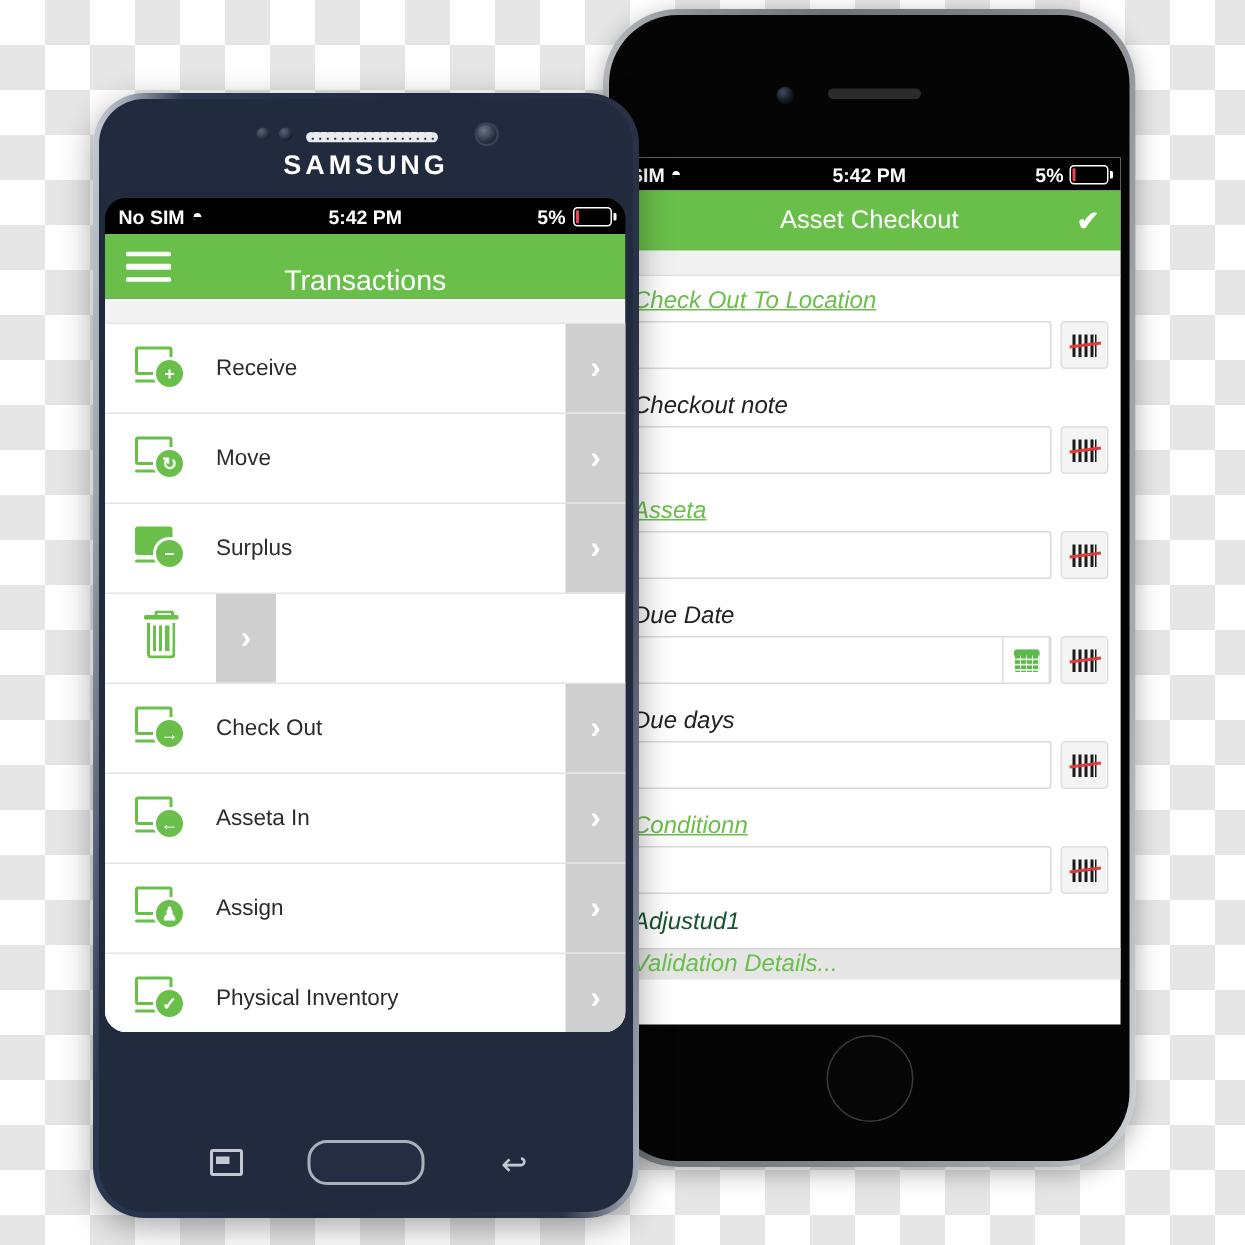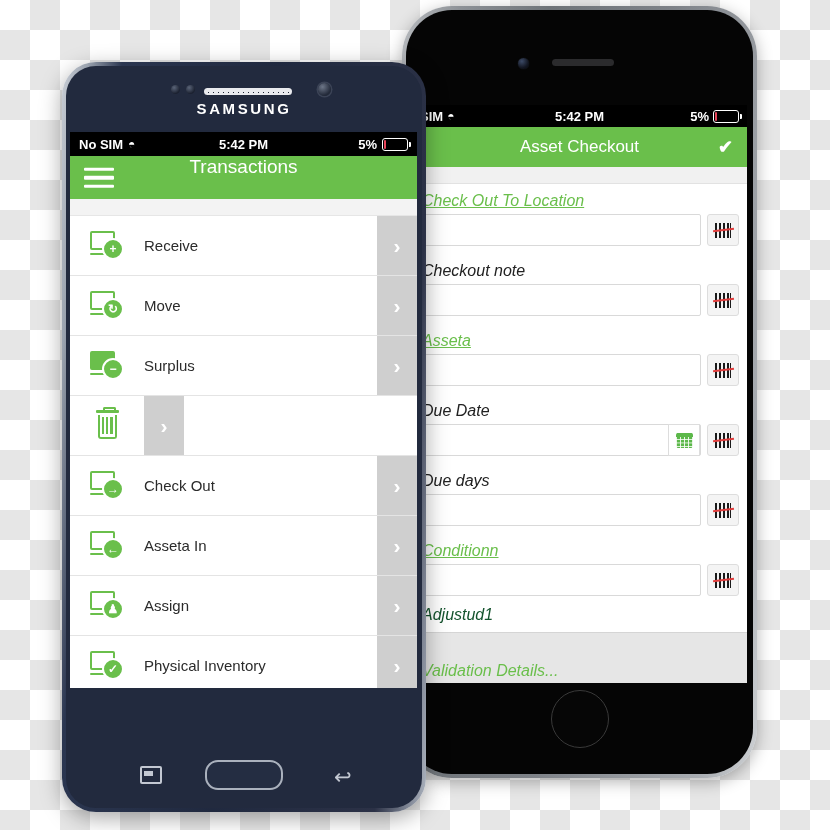--- a/index.html
+++ b/index.html
@@ -204,21 +204,21 @@
     background-position: 0 6px;
   }
   .cal::before {
     content:""; position:absolute; left:0; right:0; top:0; height:4px;
     background:#5cb84a; border-radius:2px 2px 0 0;
   }
   .plain-text { font-size: 16px; padding: 2px 10px 8px 10px; color:#14532d; }
   #ip-validation {
     background: #e6e6e6;
     border-top: 1px solid #d5d5d5;
-    padding: 29px 10px;
+    padding: 1px 10px;
     font-size: 16px;
     color: #6abf4b;
   }
 
   
   #ip-home {
     position: absolute;
     left: 50%; transform: translateX(-50%);
     bottom: 26px;
     width: 56px; height: 56px;
@@ -260,41 +260,42 @@
   }
   #sm-cam {
     position:absolute; left: 252px; top: 17px;
     width: 13px; height: 13px; border-radius: 50%;
     background: radial-gradient(circle at 35% 30%, #6d7688 0%, #262d3d 65%, #151a26 100%);
     box-shadow: 0 0 0 1.5px #3b4356;
   }
   #sm-brand {
     position: absolute; top: 34px; left: 0; right: 0;
     text-align: center; color: #ffffff;
-    font-size: 15px; font-weight: 700; letter-spacing: 2.6px;
+    font-size: 18px; font-weight: 700; letter-spacing: 2.6px;
   }
   #sm-screen {
     position: absolute;
     left: 4px; top: 66px;
     width: 347px; height: 556px;
     background: #0f172a;
     overflow: hidden;
+    border-radius: 14px;
   }
   #sm-statusbar {
     height: 24px; background:#000000; color:#ffffff;
     font-size: 13px; display:flex; align-items:center;
     padding: 0 9px; position: relative; font-weight:700;
   }
   #sm-statusbar .left { display:flex; align-items:center; gap:5px; }
   #sm-statusbar .time { position:absolute; left:0; right:0; text-align:center; font-weight:700; }
   #sm-statusbar .right { margin-left:auto; display:flex; align-items:center; gap:5px; z-index:2;}
 
   #sm-appbar {
     height: 43px; background: #6abf4b;
-    display: flex; align-items: flex-start; position: relative; color:#fff;
+    display: flex; align-items: flex-end; position: relative; color:#fff;
   }
   #sm-appbar .menu { position:absolute; left: 14px; top:50%; transform: translateY(-50%); width: 30px;}
   #sm-appbar .menu span { display:block; height:3.5px; background:#fff; margin:5px 0; border-radius:1px;}
   #sm-appbar .title { flex:1; text-align:center; font-size: 19px; }
   #sm-gap { height: 16px; background:#f3f3f3; border-bottom:1px solid #e6e6e6;}
 
   #sm-list { background:#f7f7f7; }
   .sm-row {
     display:flex; align-items:center;
     height: 59px;

